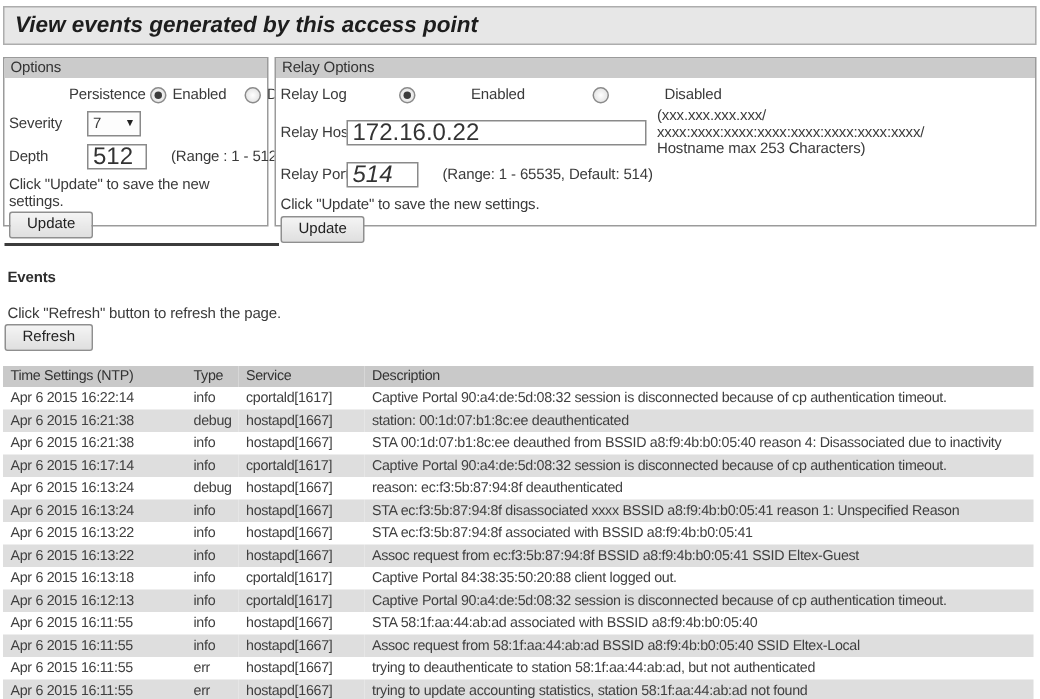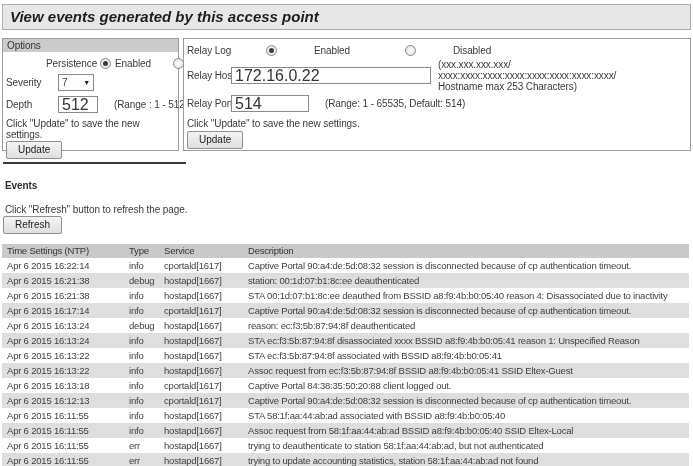--- a/index.html
+++ b/index.html
@@ -25,33 +25,33 @@
   .form-row { display:flex; align-items:center; white-space:nowrap; }
   .lbl { color:#3a3a3a; }
   .options-panel .lbl { width:52px; flex:none; }
   .relay-panel  .lbl { width:44px; flex:none; }
 
   .radio { position:relative; width:11px; height:11px; border-radius:50%;
     border:1px solid #8a8a8a; background:radial-gradient(#ffffff,#dcdcdc);
     flex:none; margin:0 4px 0 2px; }
   .radio.checked::after { content:""; position:absolute; left:2px; top:2px;
     width:5px; height:5px; border-radius:50%; background:#3c3c3c; }
-  .radio-lbl { margin-right:20px; }
+  .radio-lbl { margin-right:10px; }
 
   .select { display:inline-flex; align-items:center; justify-content:space-between;
     width:36px; height:17px; border:1px solid #8a8a8a; background:#fdfdfd;
     padding:0 3px; cursor:default; }
   .select .arrow { font-size:7px; color:#222; line-height:1; }
 
   input.text { height:17px; border:1px solid #8a8a8a; background:#fff;
     font-family:"Liberation Sans",sans-serif; font-size:16px; color:#333;
     padding:0 3px; }
   .depth-input { width:40px; }
   .host-input { width:200px; }
-  .port-input { width:78px; }
+  .port-input { width:48px;font-style:italic; }
   .hint { color:#3a3a3a; margin-left:16px; white-space:nowrap; }
   .host-hint { line-height:11px; margin-left:7px; white-space:nowrap; }
 
   .btn { display:inline-block; background:linear-gradient(#f4f4f4,#dfdfdf);
     border:1px solid #8f8f8f; border-radius:2px; color:#222;
     font-family:"Liberation Sans",sans-serif; font-size:10px;
     padding:2px 11px 3px; cursor:default; }
 
   .note { margin-top:5px; line-height:11px; }
   .options-panel .note { width:168px; white-space:normal; }
@@ -117,20 +117,21 @@
         <span class="lbl">Depth</span>
         <input class="text depth-input" value="512" style="">
         <span class="hint">(Range : 1 - 512)</span>
       </div>
       <div class="note">Click "Update" to save the new settings.</div>
       <button class="btn opt-btn">Update</button>
     </div>
   </div>
 
   <div class="panel relay-panel">
+    <div class="panel-header">Relay Options</div>
     <div class="panel-body">
       <div class="form-row relay-row1">
         <span class="lbl">Relay Log</span>
         <span class="radio checked"></span>
         <span class="radio-lbl">Enabled</span>
         <span class="radio"></span>
         <span class="radio-lbl">Disabled</span>
       </div>
       <div class="form-row relay-row2">
         <span class="lbl">Relay Host</span>

